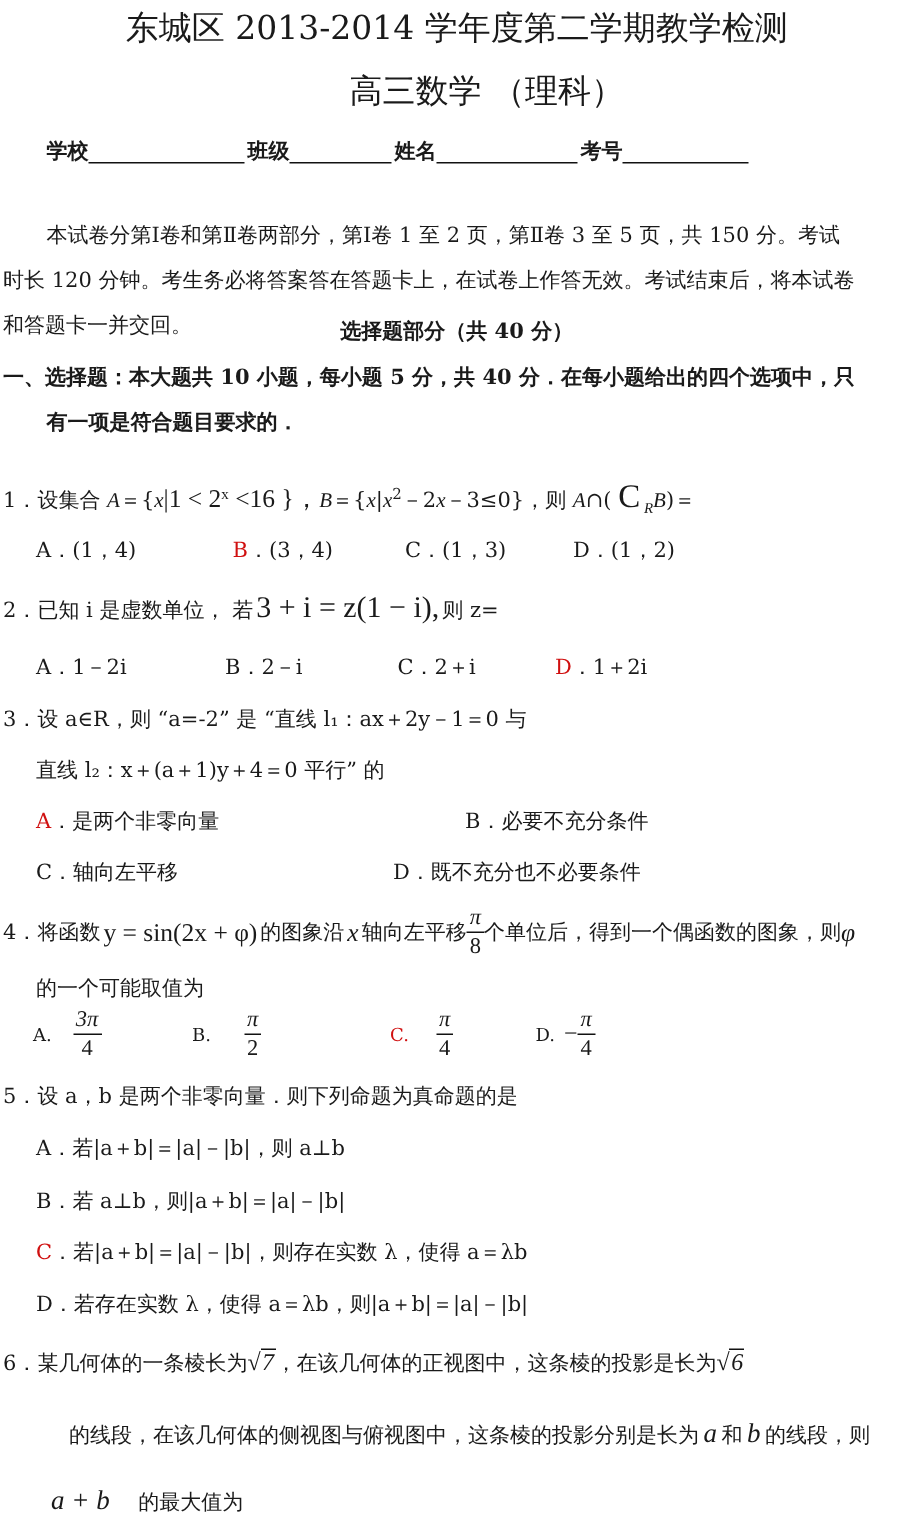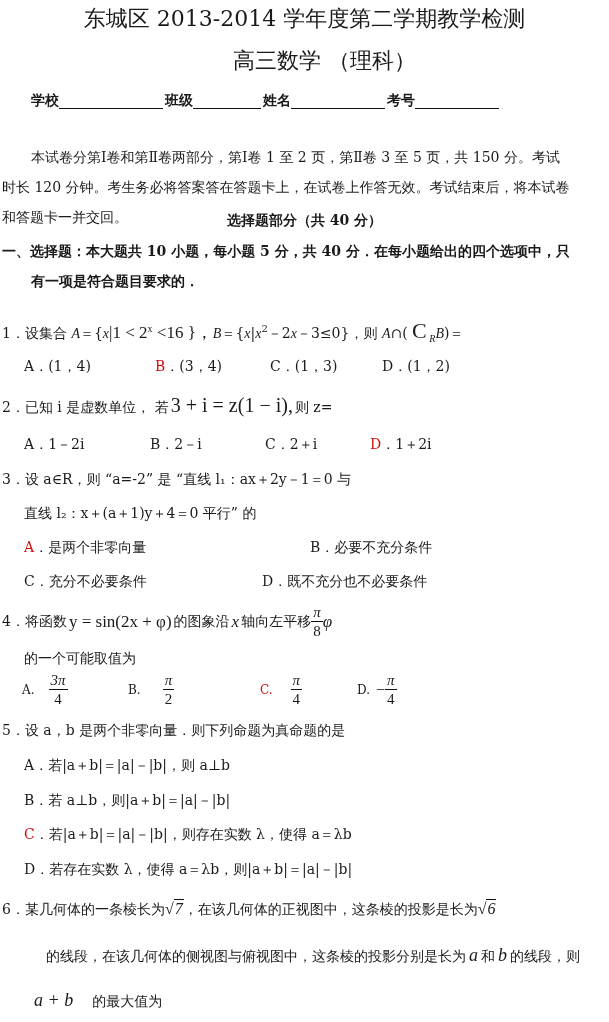--- a/index.html
+++ b/index.html
@@ -66,34 +66,35 @@
 <div class="abs opt" style="top:436px; left:150px;"><span>B</span><span>．2－i</span></div>
 <div class="abs opt" style="top:436px; left:265px;"><span>C</span><span>．2＋i</span></div>
 <div class="abs opt" style="top:436px; left:370px;"><span class="red">D</span><span>．1＋2i</span></div>
 
 <div class="abs q" style="top:471px; left:2px;">
   <span>3．</span><span>设 a∈R，则 “a=-2” 是 “直线 l₁：ax＋2y－1＝0 与</span>
 </div>
 <div class="abs q" style="top:505px; left:24px;">直线 l₂：x＋(a＋1)y＋4＝0 平行” 的</div>
 <div class="abs opt" style="top:539px; left:24px;"><span class="red">A</span><span>．是两个非零向量</span></div>
 <div class="abs opt" style="top:539px; left:262px;margin-left:48px;"><span>B</span><span>．必要不充分条件</span></div>
-<div class="abs opt" style="top:573px; left:24px;"><span>C</span><span>．充分不必要条件</span></div>
+<div class="abs opt" style="top:573px; left:24px;"><span>C</span><span>．轴向左平移</span></div>
 <div class="abs opt" style="top:573px; left:262px;"><span>D</span><span>．既不充分也不必要条件</span></div>
 
 <div class="abs q" style="top:603px; left:2px; display:flex; align-items:center;">
   <span>4．</span>
     <span>将函数</span>
     <span class="m" style="font-size:17px; margin:0 2px;">y = sin(2x + φ)</span>
     <span>的图象沿</span>
     <span class="it" style="font-size:17px; margin:0 2px;">x</span>
     <span>轴向左平移</span>
     <span class="frac">
       <span class="num">π</span>
       <span class="den">8</span>
     </span>
+    <span>个单位后，得到一个偶函数的图象，则</span>
     <span class="it" style="font-size:17px;">φ</span>
 </div>
 <div class="abs q" style="top:650px; left:24px;">的一个可能取值为</div>
 
 <div class="abs opt" style="top:671px; left:22px; display:flex; align-items:center;">
   <span style="font-size:12px; margin-right:14px;"><span>A</span><span>.</span></span>
   <span class="frac">
       <span class="num">3π</span>
       <span class="den">4</span>
     </span>

